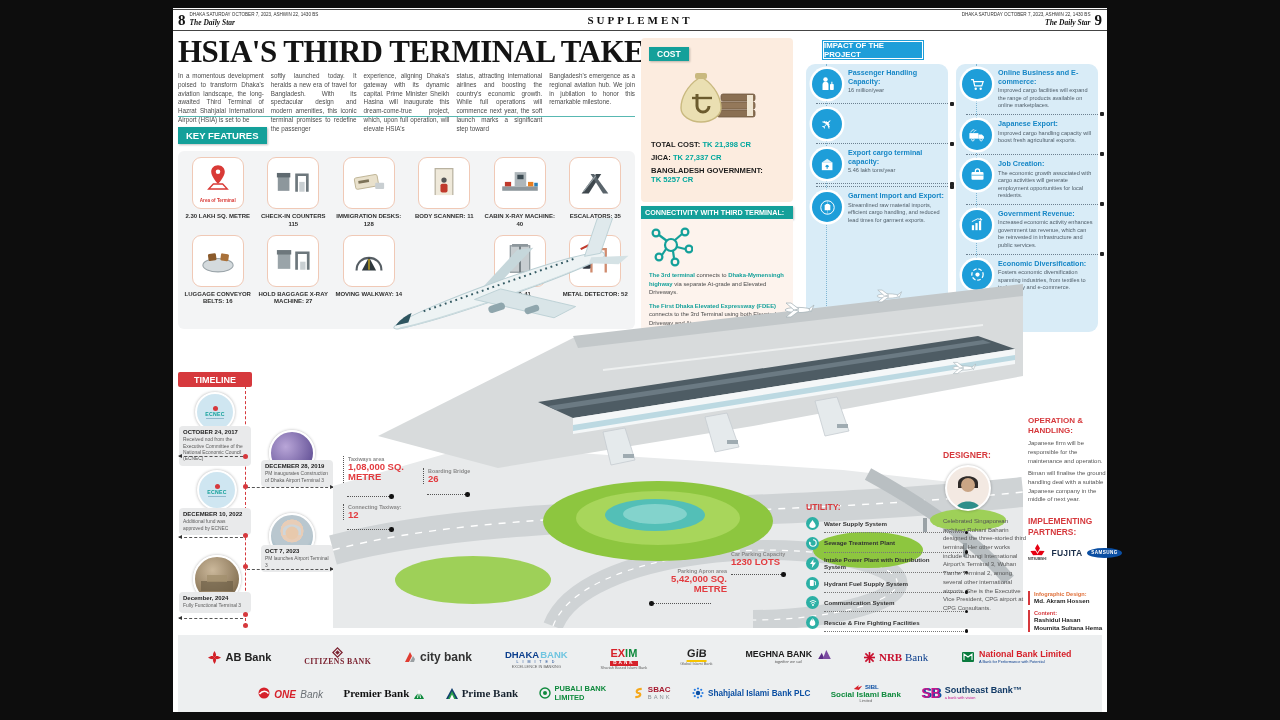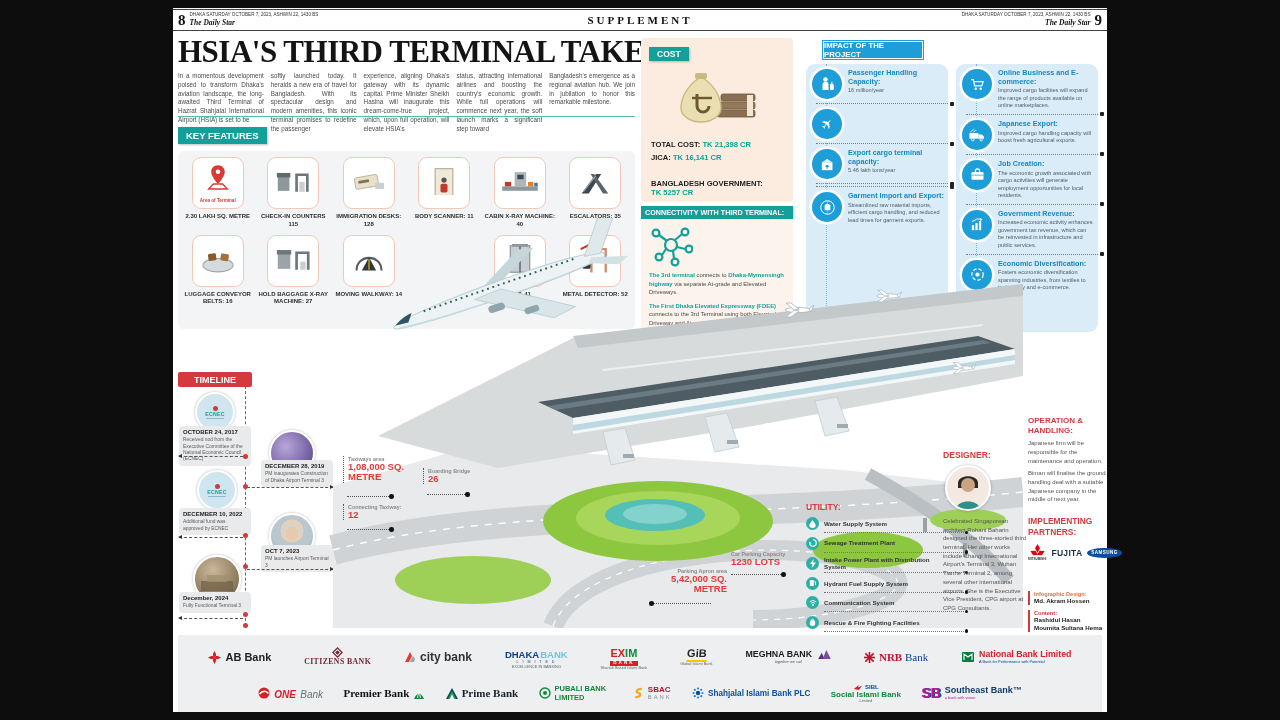--- a/index.html
+++ b/index.html
@@ -257,22 +257,22 @@
             <rect x="78" y="29" width="6" height="21" fill="#f0e6d2"></rect>
           </g>
         <path d="M30 12 C18 20 12 32 12 42 a20 14 0 0 0 40 0 C52 32 46 20 34 12 Z" fill="#eadfb2" stroke="#c9b97f" stroke-width="1.4"></path>
         <rect x="26" y="7" width="12" height="6" rx="2" fill="#c9b97f"></rect>
         <path d="M28 28 v12 a6 6 0 0 0 12 0" stroke="#6b5b2e" stroke-width="3" fill="none"></path>
         <line x1="23" y1="32" x2="43" y2="32" stroke="#6b5b2e" stroke-width="2.4"></line>
       </svg>
     </div>
     <div class="ab" style="left:10px;top:100px;width:136px">
       <div class="costrow"><span>TOTAL COST:</span> <b>TK 21,398 CR</b></div>
-      <div class="costrow"><span>JICA:</span> <b>TK 16,141 CR</b></div>
-      <div class="costrow" style="line-height:1.3;margin-top:14px"><span>BANGLADESH GOVERNMENT:</span><br><b>TK 5257 CR</b></div>
+      <div class="costrow"><span>JICA:</span> <b>TK 27,337 CR</b></div>
+      <div class="costrow" style="line-height:1.3;margin-top:1px"><span>BANGLADESH GOVERNMENT:</span><br><b>TK 5257 CR</b></div>
     </div>
   </div>
 
   <div class="ab tealbar" style="left:468px;top:198px;width:152px;height:13px;font-size:7.2px;padding:0 4px;box-sizing:border-box">CONNECTIVITY WITH THIRD TERMINAL:</div>
   <div class="ab connpanel" style="left:468px;top:211px;width:152px;height:112px">
     <div class="ab" style="left:8px;top:6px">
       <svg width="44" height="42" viewBox="0 0 44 42" fill="none" stroke="#14a09a" stroke-width="2.2">
         <circle cx="22" cy="20" r="6"></circle>
           <circle cx="7" cy="8" r="3.4"></circle>
           <circle cx="36" cy="7" r="3.4"></circle>

